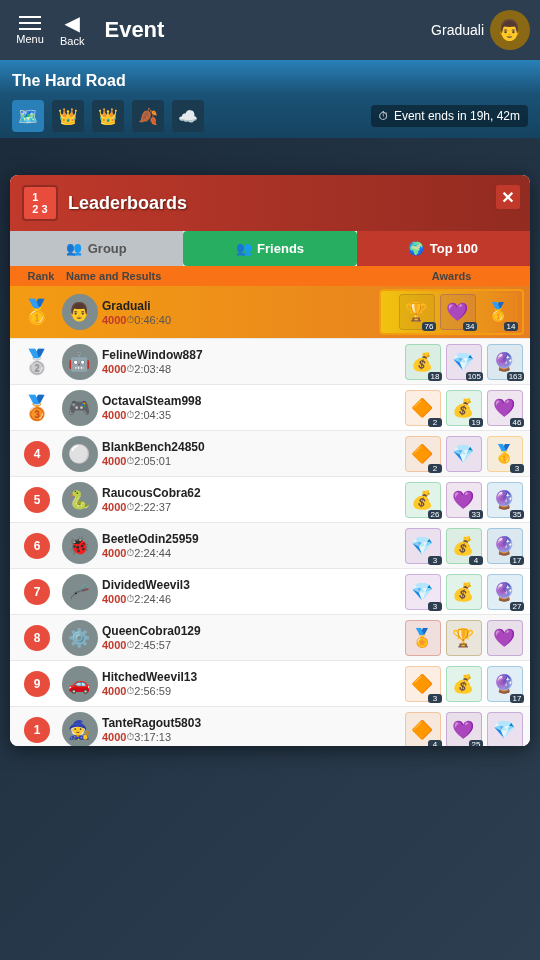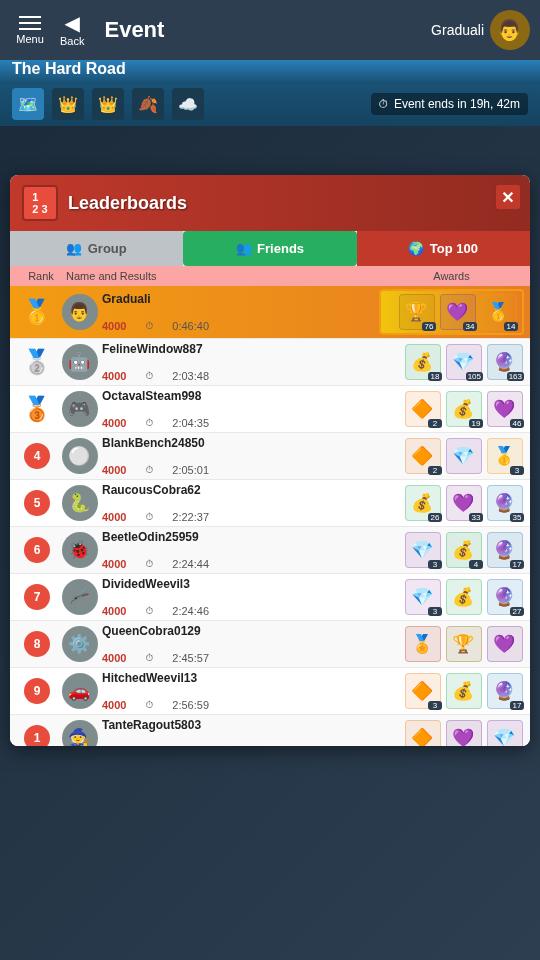--- a/index.html
+++ b/index.html
@@ -76,21 +76,21 @@
       display: flex;
       align-items: center;
       justify-content: center;
       font-size: 20px;
       overflow: hidden;
     }
 
     
     .sub-header {
       background: linear-gradient(to bottom, #2980b9, #1a5276);
-      padding: 0 12px 4px 12px;
+      padding: 12px 12px 4px 12px;
     }
     .event-name {
       color: white;
       font-size: 16px;
       font-weight: bold;
     }
     .event-players {
       color: #aed6f1;
       font-size: 12px;
       margin-top: 2px;
@@ -211,24 +211,24 @@
       color: #555;
     }
     .tab.inactive-top {
       background: #c0392b;
       color: white;
     }
 
     
     .table-header {
       display: flex;
-      background: #fca5a5;
+      background: #f97316;
       padding: 4px 6px;
       font-size: 11px;
-      font-weight: normal;
+      font-weight: bold;
       color: #444;
     }
     .col-rank { width: 50px; text-align: center; }
     .col-name { flex: 1; }
     .col-awards { width: 145px; text-align: center; }
 
     .table-body {
       max-height: 460px;
       overflow-y: auto;
     }
@@ -268,22 +268,22 @@
       color: #222;
       white-space: nowrap;
       overflow: hidden;
       text-overflow: ellipsis;
     }
     .player-score {
       font-size: 11px;
       color: #555;
       display: flex;
       align-items: center;
-      gap: 19px;
-      margin-top: 14px;
+      gap: 0;
+      margin-top: 1px;
     }
     .score-points {
       font-weight: bold;
       color: #c0392b;
     }
     .clock-icon { font-size: 10px; }
 
     .awards-cell {
       width: 145px;
       display: flex;

